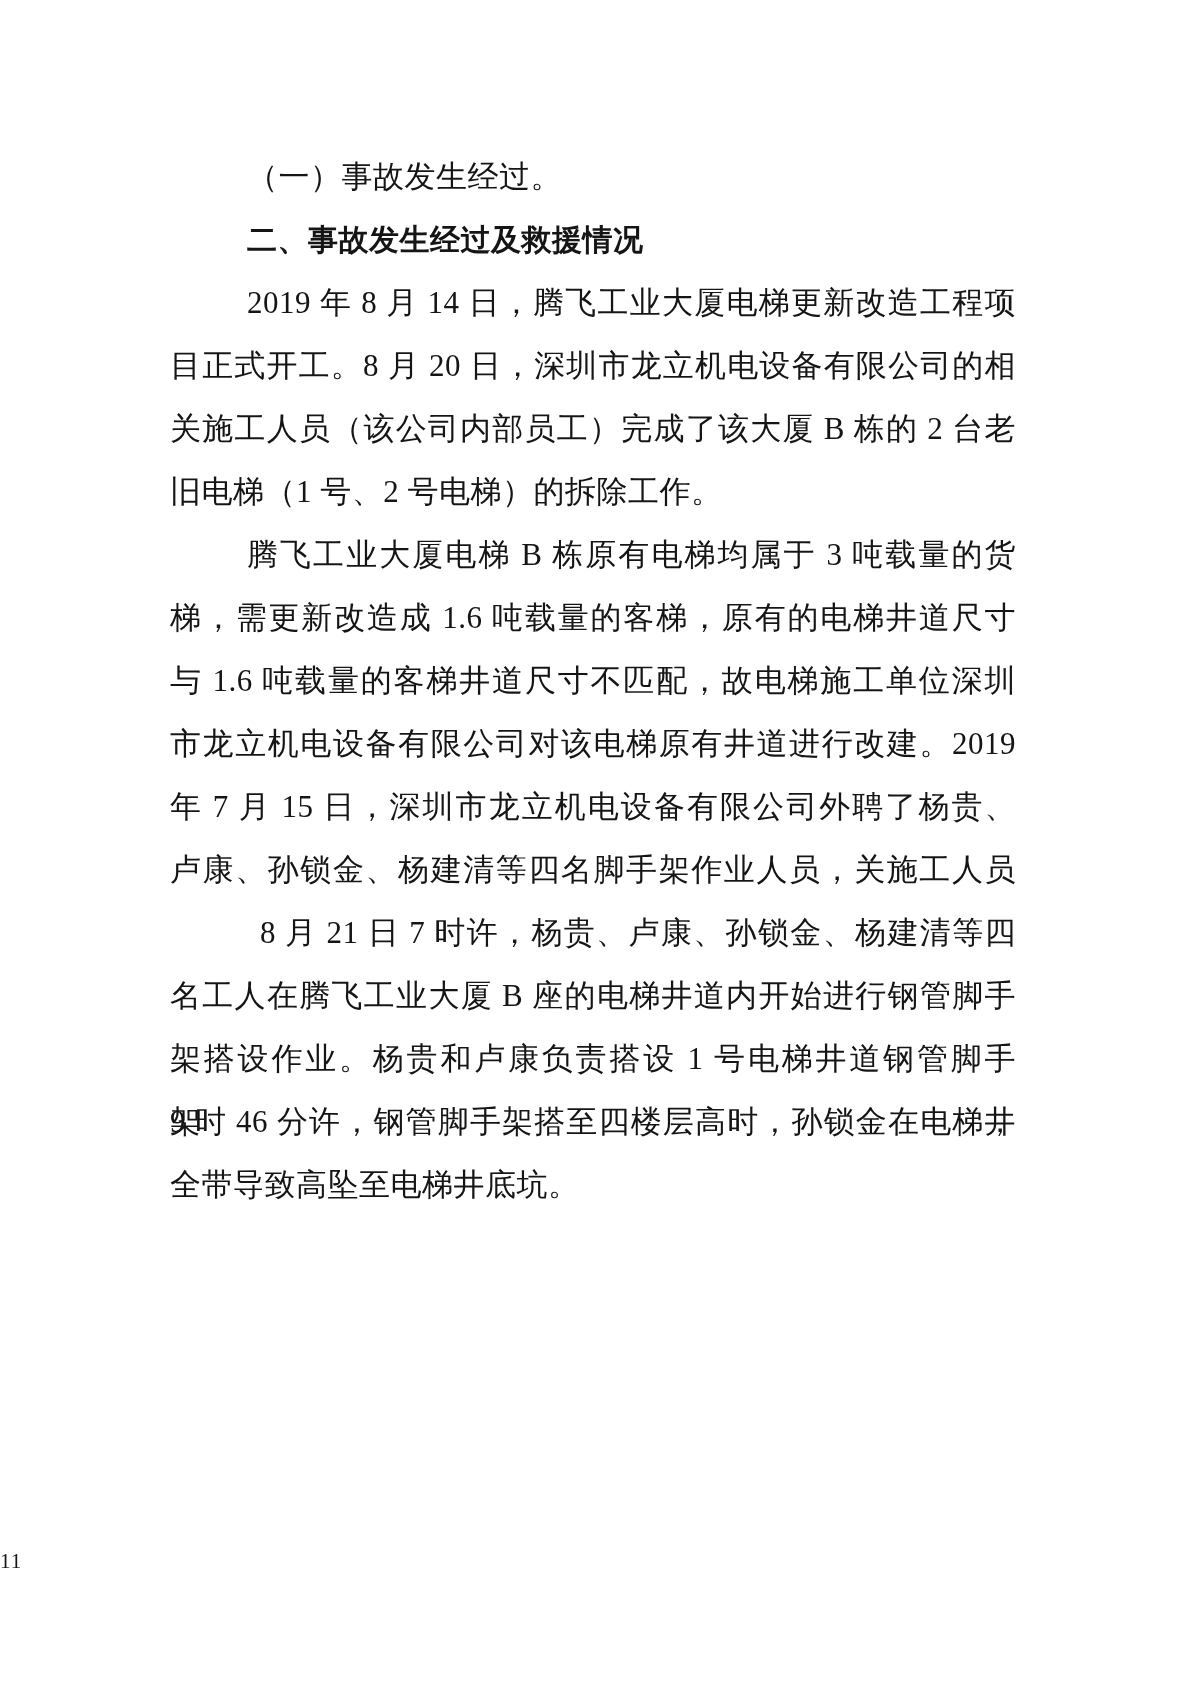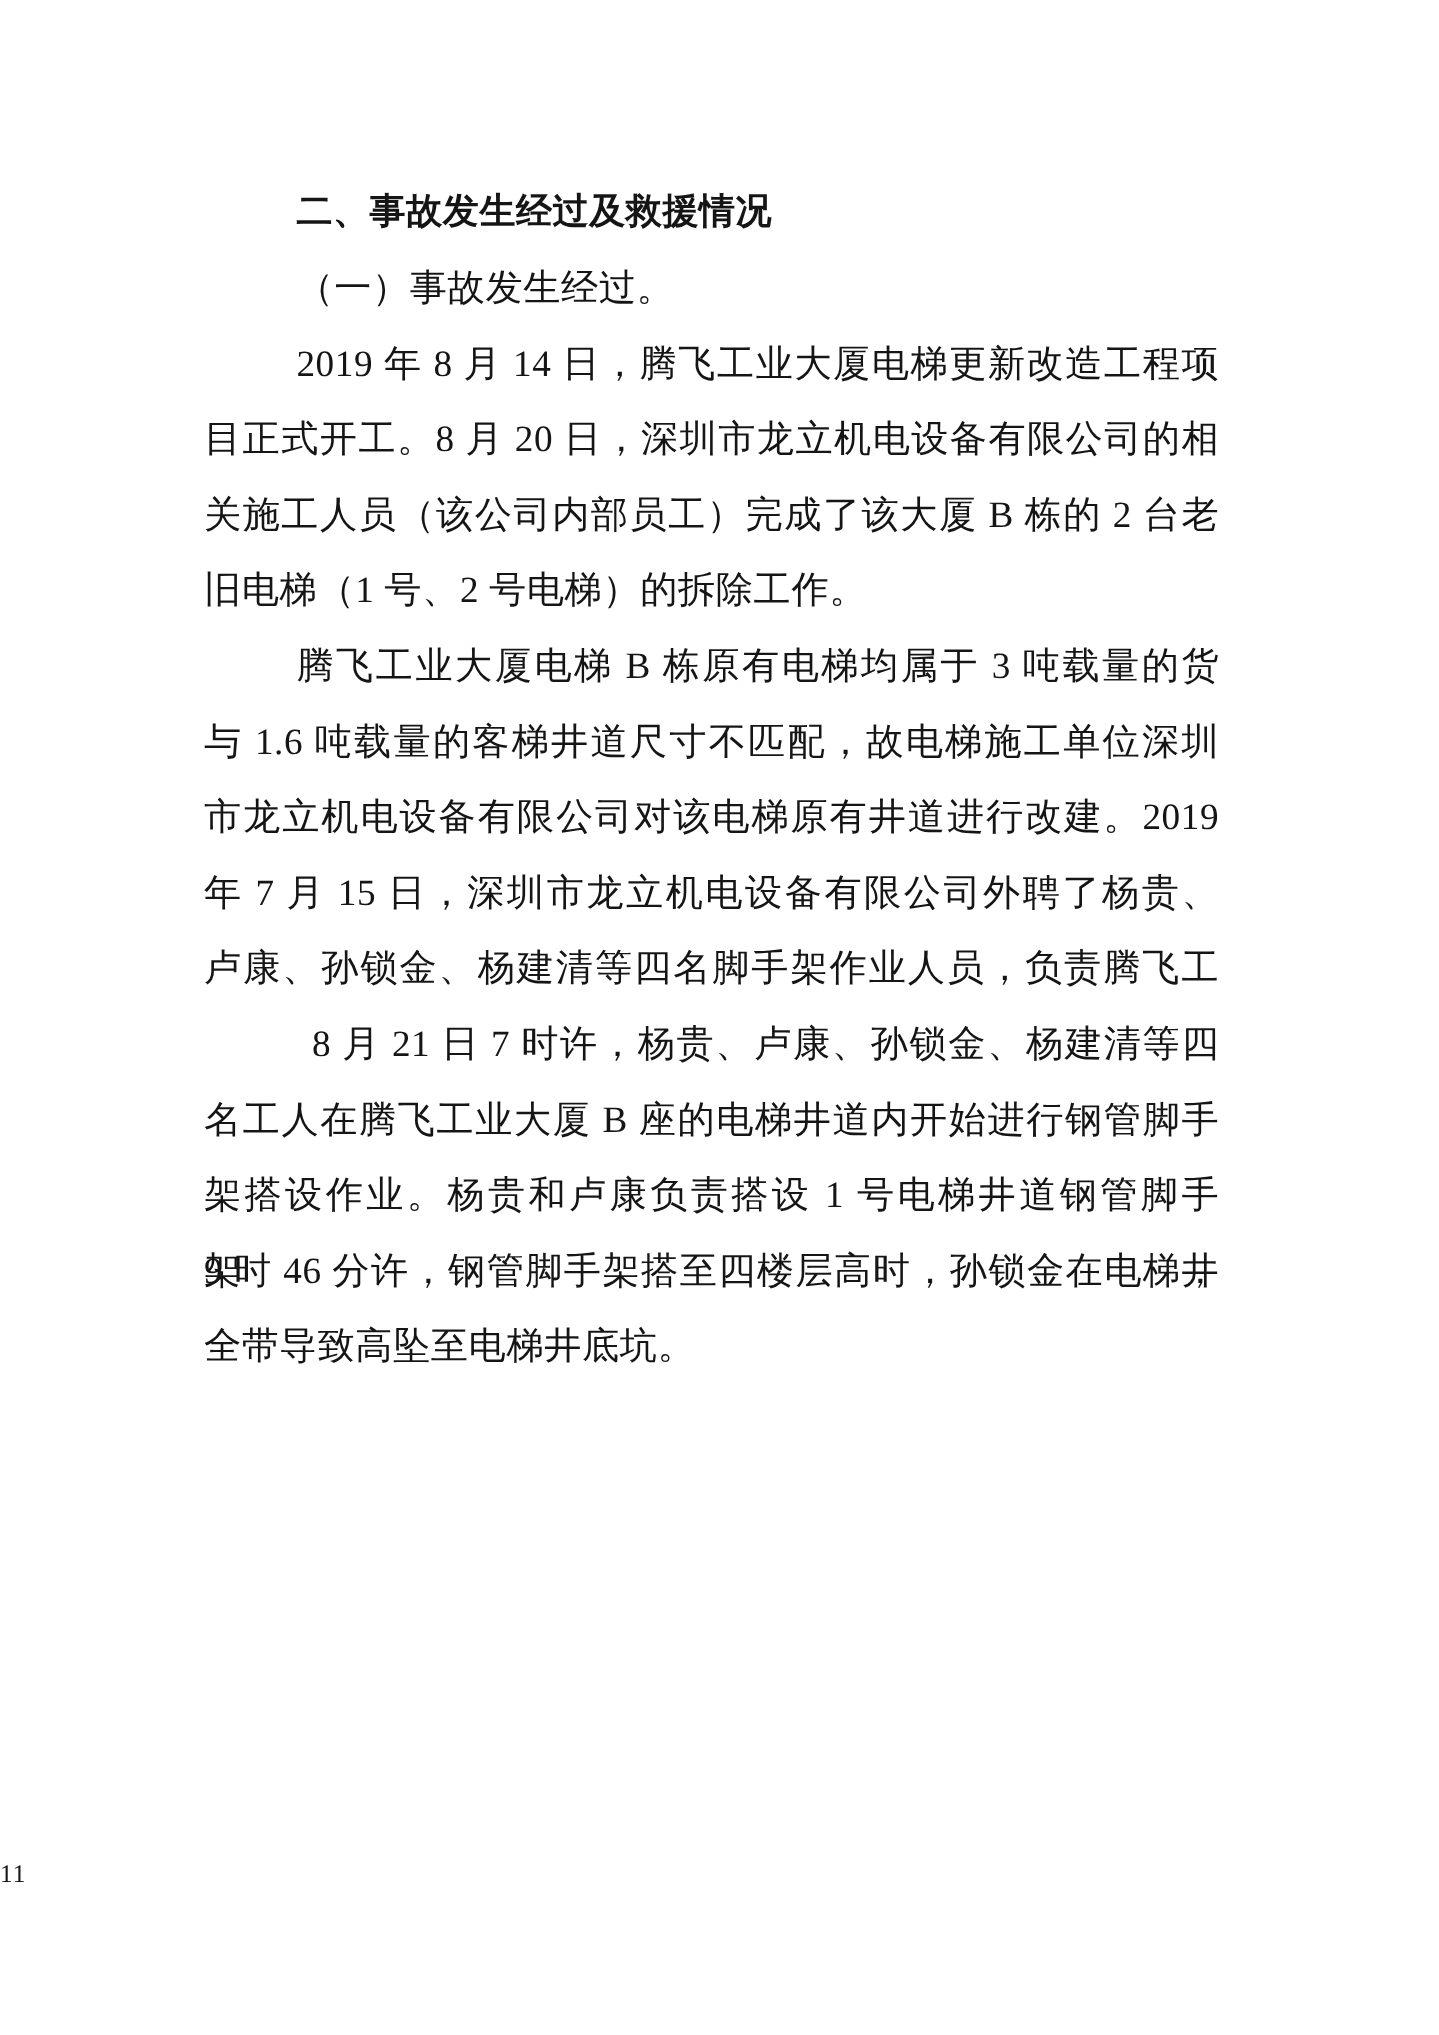--- a/index.html
+++ b/index.html
@@ -65,34 +65,35 @@
     letter-spacing: 1px;
     color: #151515;
   }
 </style>
 </head>
 <body>
 
 <div class="page">
   <div class="content">
 
+    <div class="line sub">（一）事故发生经过。</div>
+
     <div class="line heading">二、事故发生经过及救援情况</div>
-
-    <div class="line sub">（一）事故发生经过。</div>
 
     <div class="line j i2">2019 年 8 月 14 日，腾飞工业大厦电梯更新改造工程项</div>
     <div class="line j">目正式开工。8 月 20 日，深圳市龙立机电设备有限公司的相</div>
     <div class="line j">关施工人员（该公司内部员工）完成了该大厦 B 栋的 2 台老</div>
     <div class="line end">旧电梯（1 号、2 号电梯）的拆除工作。</div>
 
     <div class="line j i2">腾飞工业大厦电梯 B 栋原有电梯均属于 3 吨载量的货</div>
+    <div class="line j">梯，需更新改造成 1.6 吨载量的客梯，原有的电梯井道尺寸</div>
     <div class="line j">与 1.6 吨载量的客梯井道尺寸不匹配，故电梯施工单位深圳</div>
     <div class="line j">市龙立机电设备有限公司对该电梯原有井道进行改建。2019</div>
     <div class="line j">年 7 月 15 日，深圳市龙立机电设备有限公司外聘了杨贵、</div>
-    <div class="line j">卢康、孙锁金、杨建清等四名脚手架作业人员，负责腾飞工</div>
+    <div class="line j">卢康、孙锁金、杨建清等四名脚手架作业人员，关施工人员</div>
 
     <div class="line j i3">8 月 21 日 7 时许，杨贵、卢康、孙锁金、杨建清等四</div>
     <div class="line j">名工人在腾飞工业大厦 B 座的电梯井道内开始进行钢管脚手</div>
     <div class="line j">架搭设作业。杨贵和卢康负责搭设 1 号电梯井道钢管脚手架，</div>
     <div class="line j">9 时 46 分许，钢管脚手架搭至四楼层高时，孙锁金在电梯井</div>
     <div class="line end">全带导致高坠至电梯井底坑。</div>
 
   </div>
 
   <div class="pageno">11</div>

